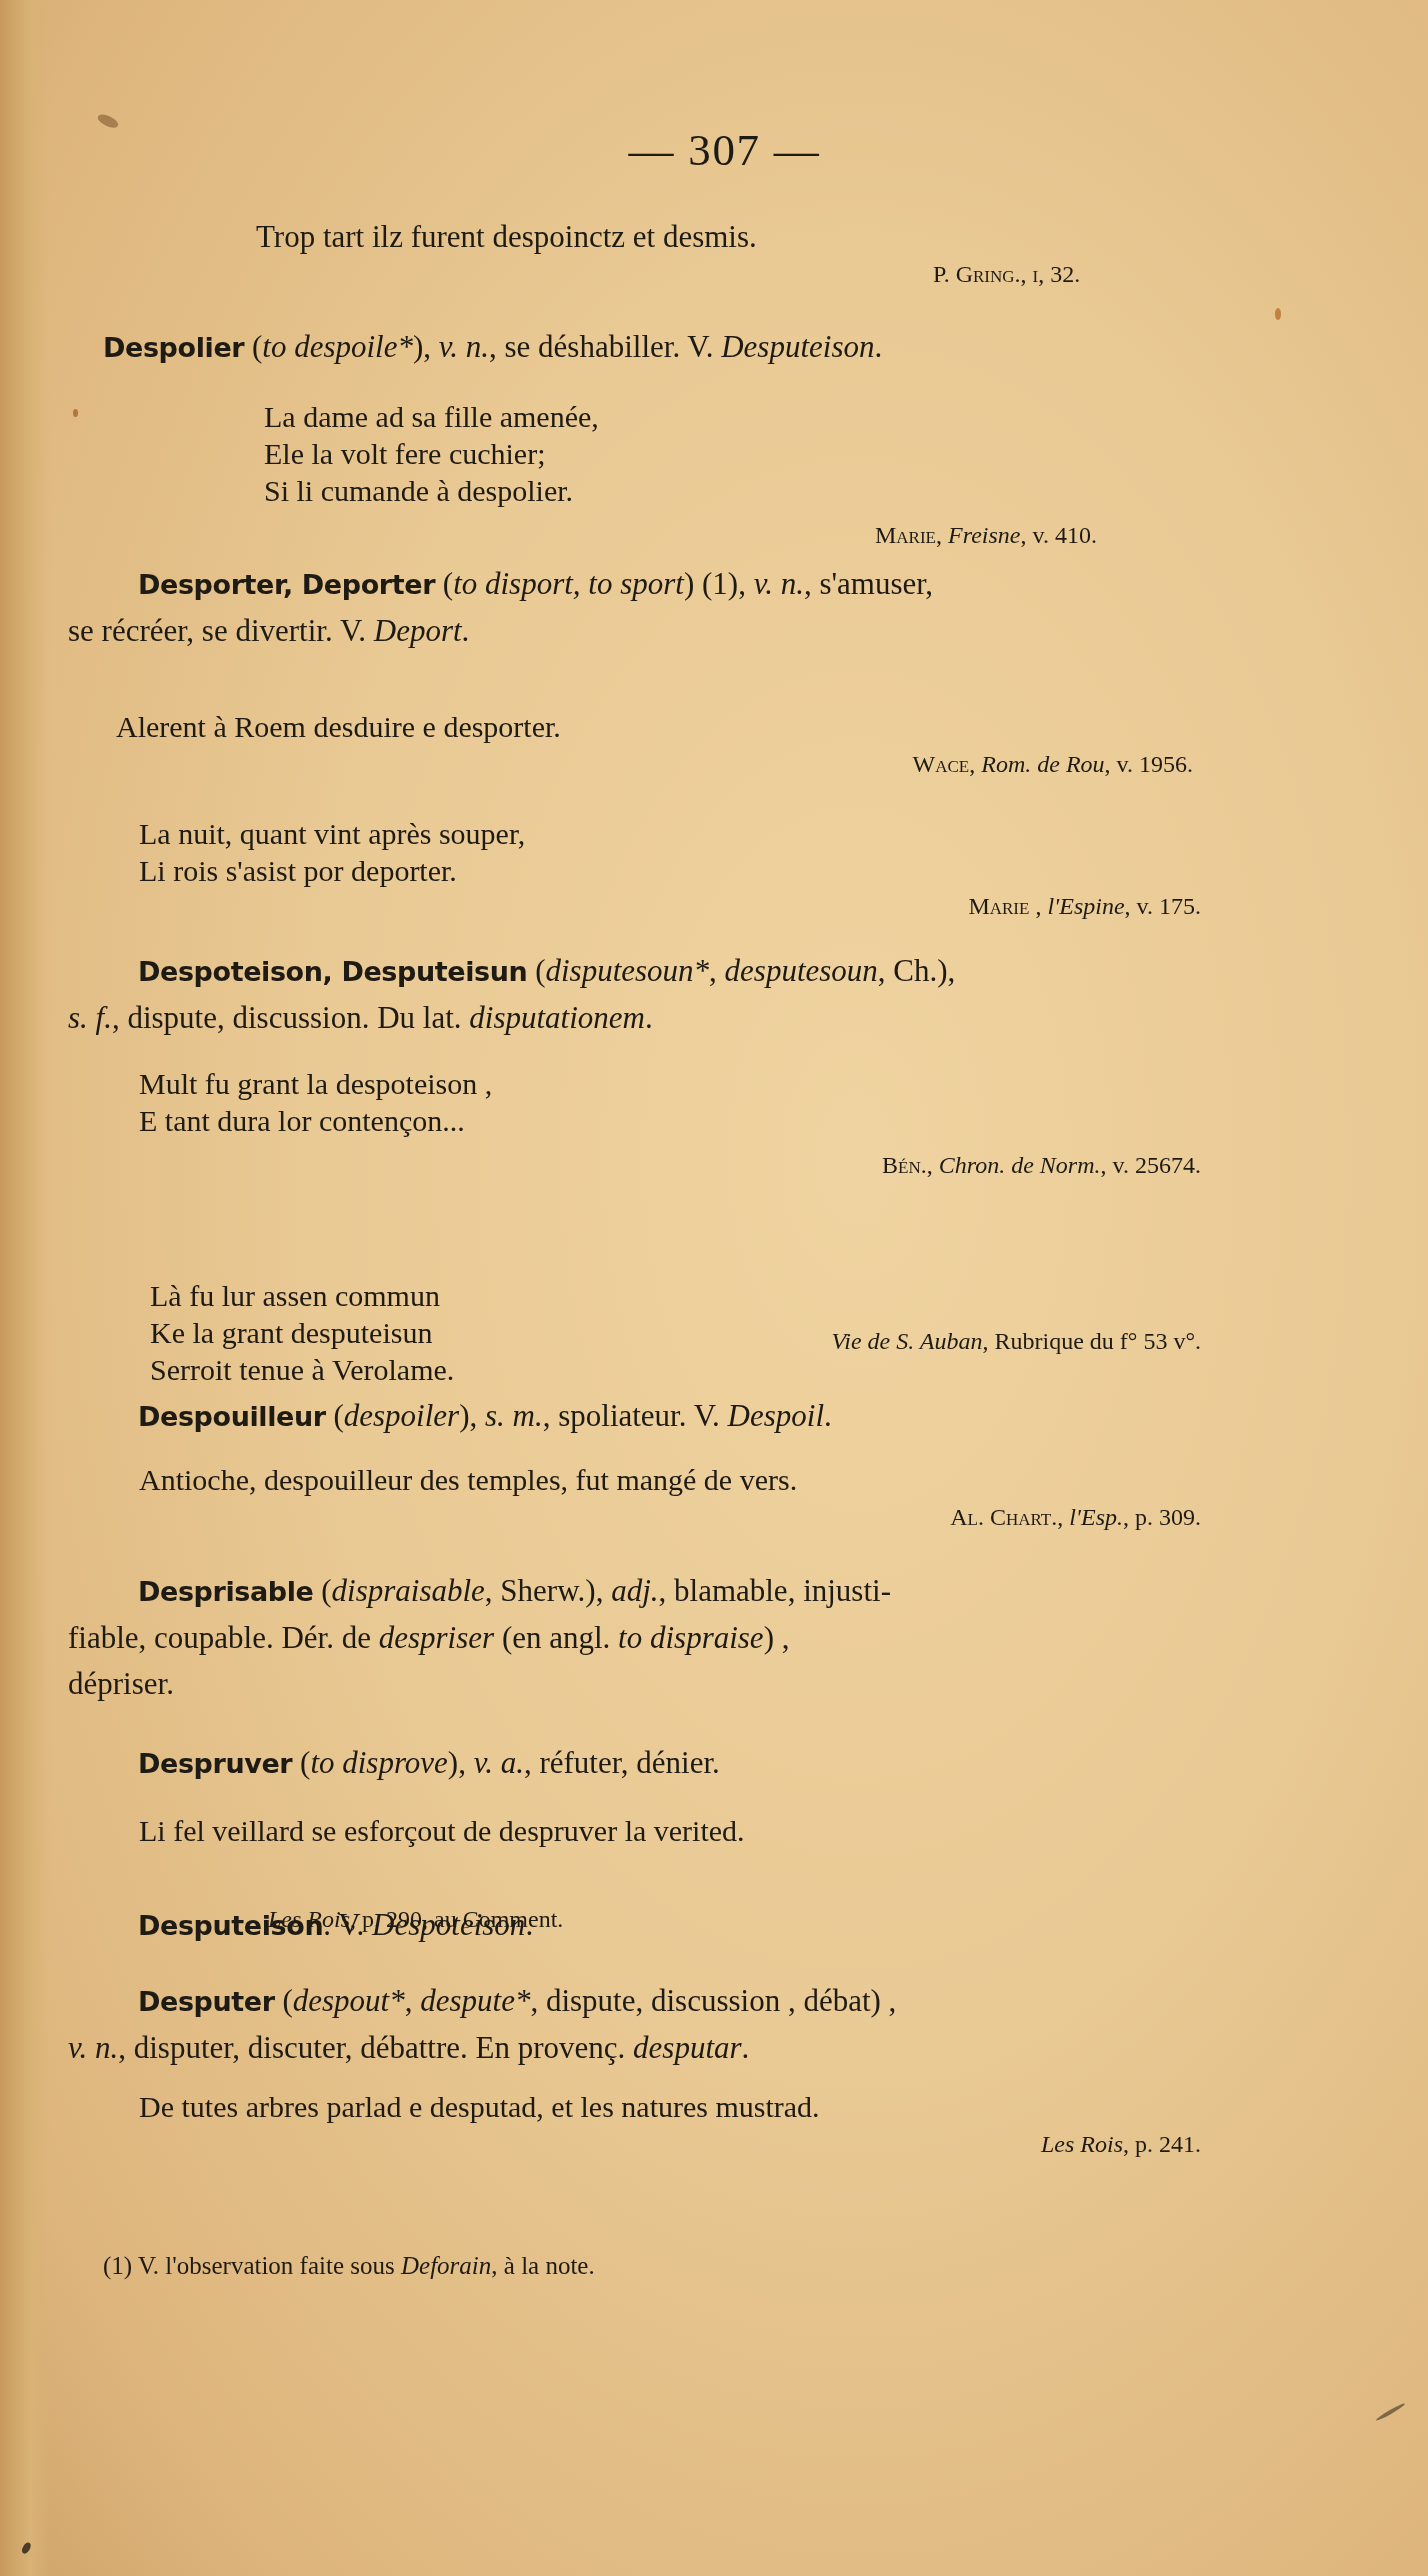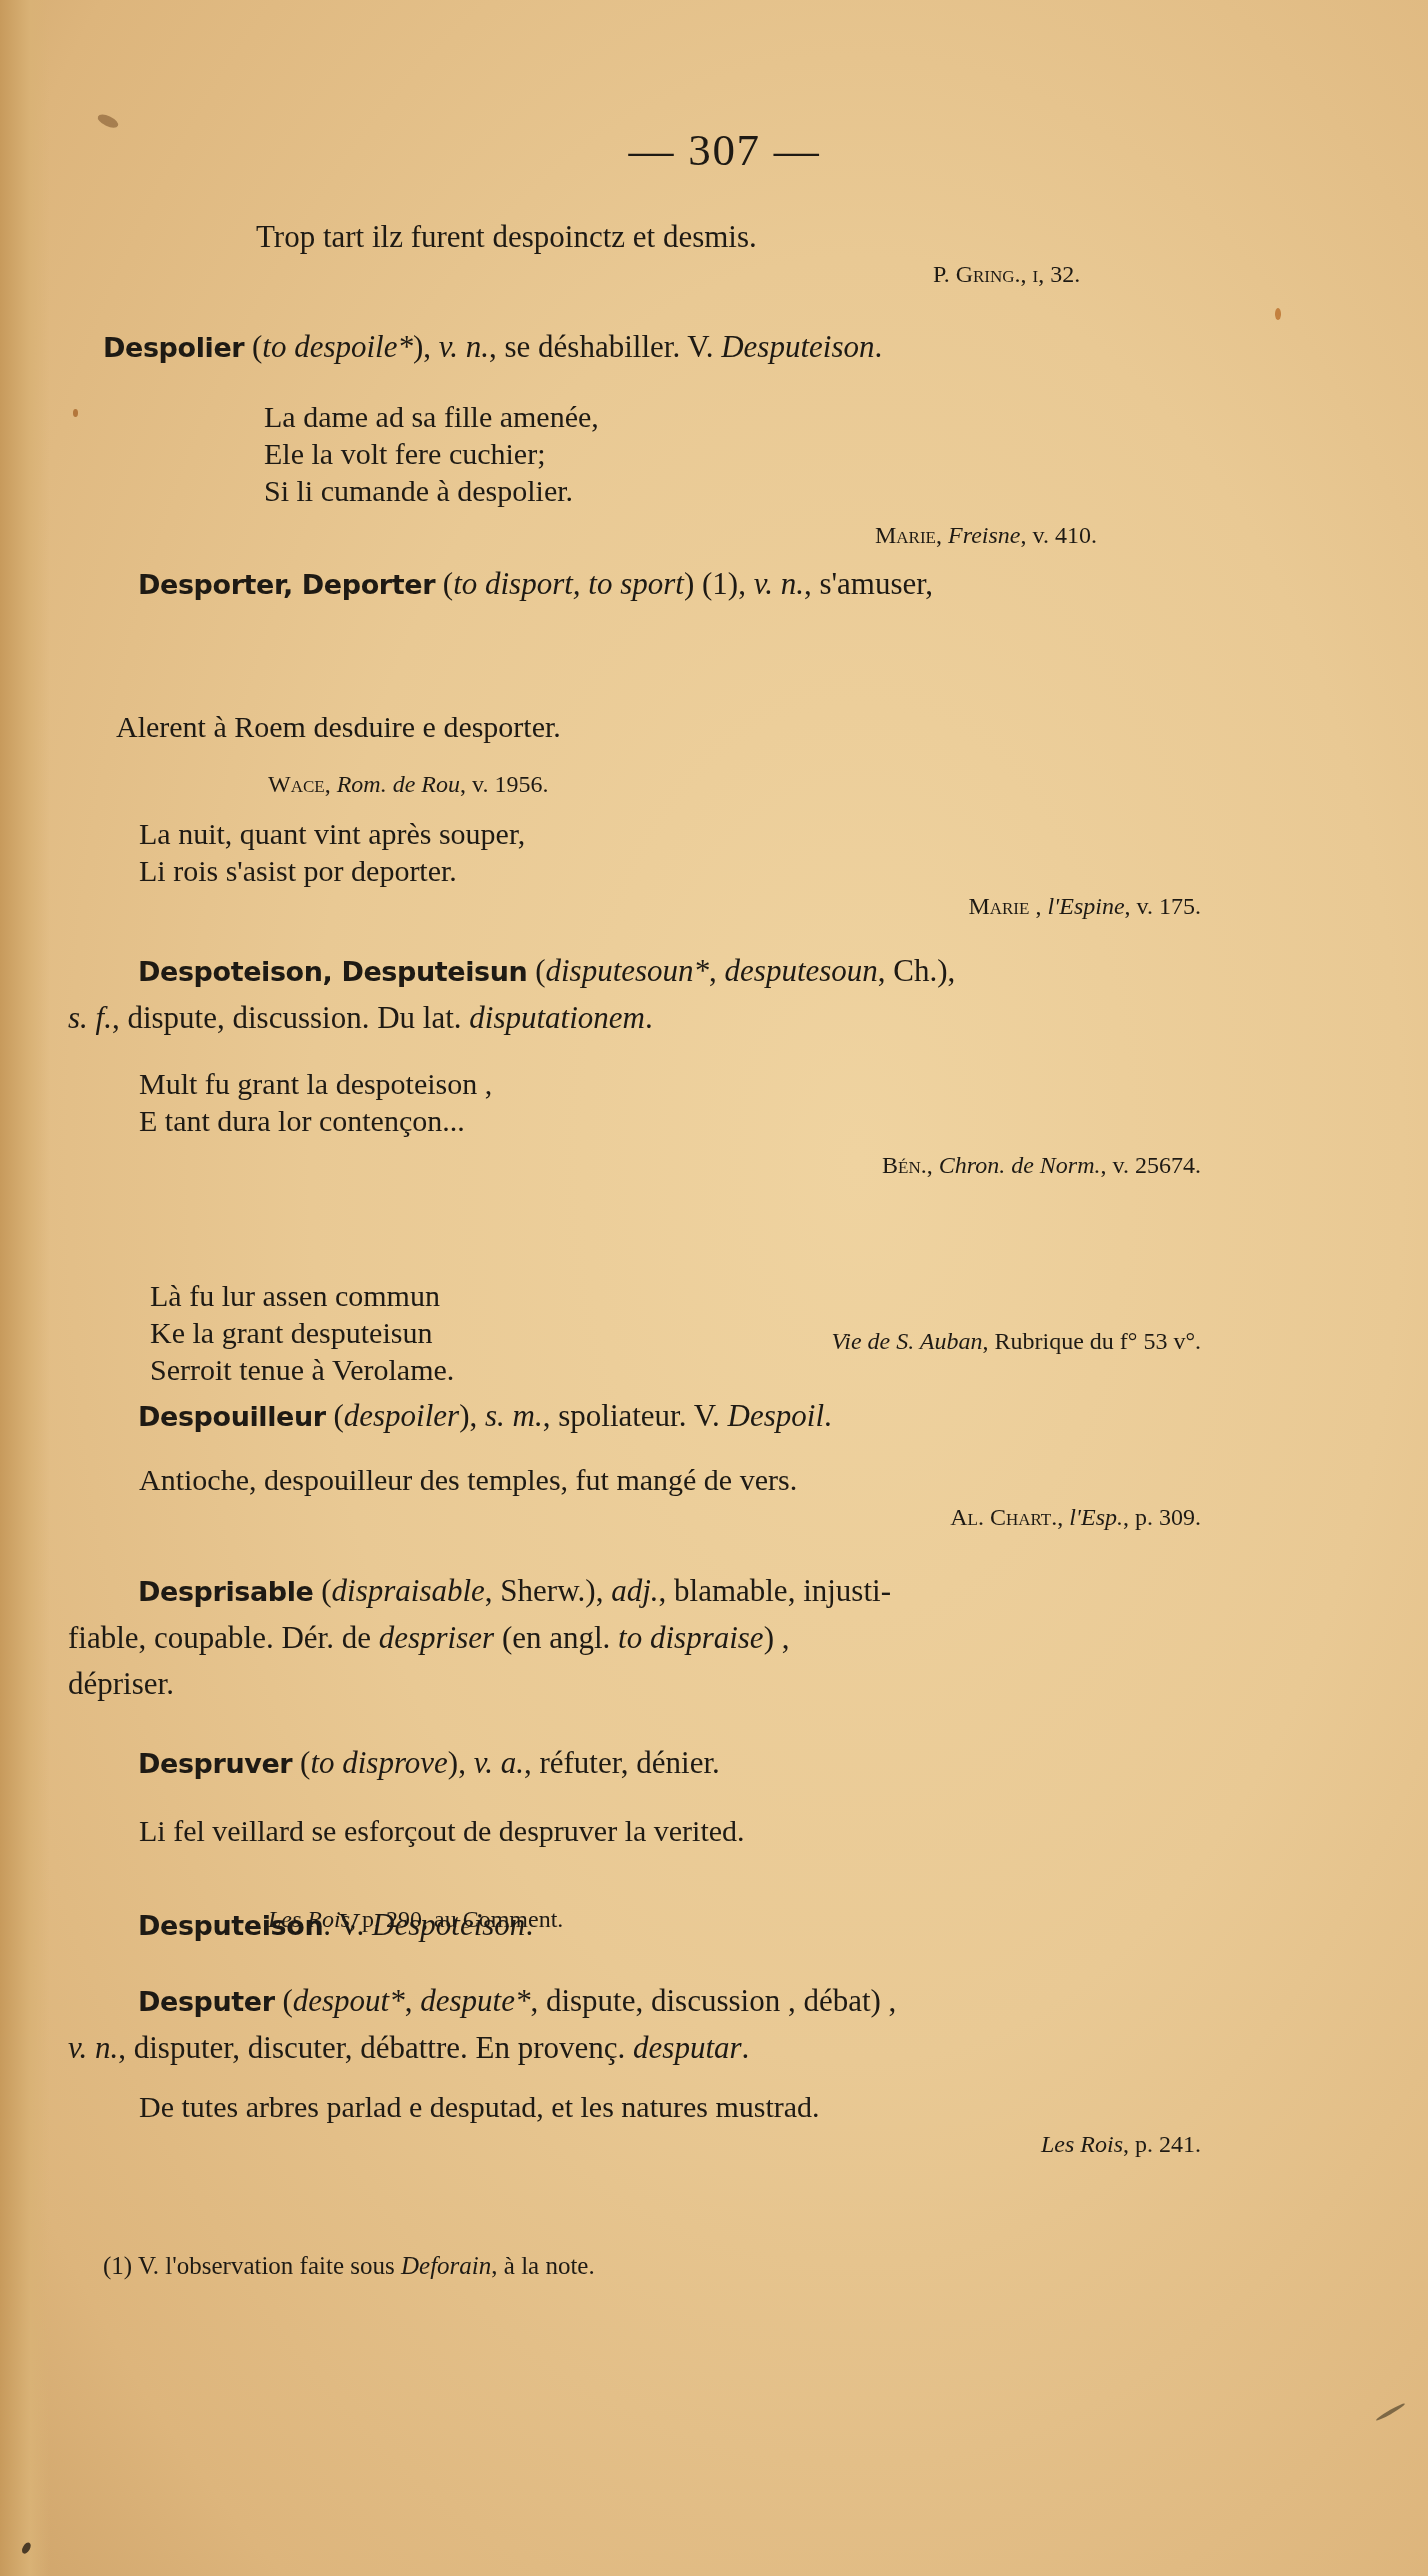--- a/index.html
+++ b/index.html
@@ -51,25 +51,28 @@
   </div>
   <div class="cite" style="left:875px; top:520px;">
     <span class="sc">Marie</span>, <i>Freisne</i><span>, v. 410.</span>
   </div>
 
   <div class="entry" style="top:561px;">
     <div style="padding-left:35px;">
       <span class="hw">Desporter, Deporter</span>
       <span>(</span><i>to disport, to sport</i><span>) (1), </span><i>v. n.</i><span>, s'amuser,</span>
     </div>
+    <div style="margin-left:-35px;">
+      <span>se récréer, se divertir. V. </span><i>Deport</i><span>.</span>
+    </div>
   </div>
   <div class="verse" style="left:116px; top:708px;">
     <div>Alerent à Roem desduire e desporter.</div>
   </div>
-  <div class="cite" style="left:268px; top:749px; width:933px; text-align:left;margin-top:20px;">
+  <div class="cite" style="left:260px; top:749px; width:933px; text-align:right;">
     <span class="sc">Wace</span>, <i>Rom. de Rou</i><span>, v. 1956.</span>
   </div>
   <div class="verse" style="left:139px; top:815px;">
     <div>La nuit, quant vint après souper,</div>
     <div>Li rois s'asist por deporter.</div>
   </div>
   <div class="cite" style="left:268px; top:891px; width:933px; text-align:right;">
     <span class="sc">Marie</span> , <i>l'Espine</i><span>, v. 175.</span>
   </div>
 

